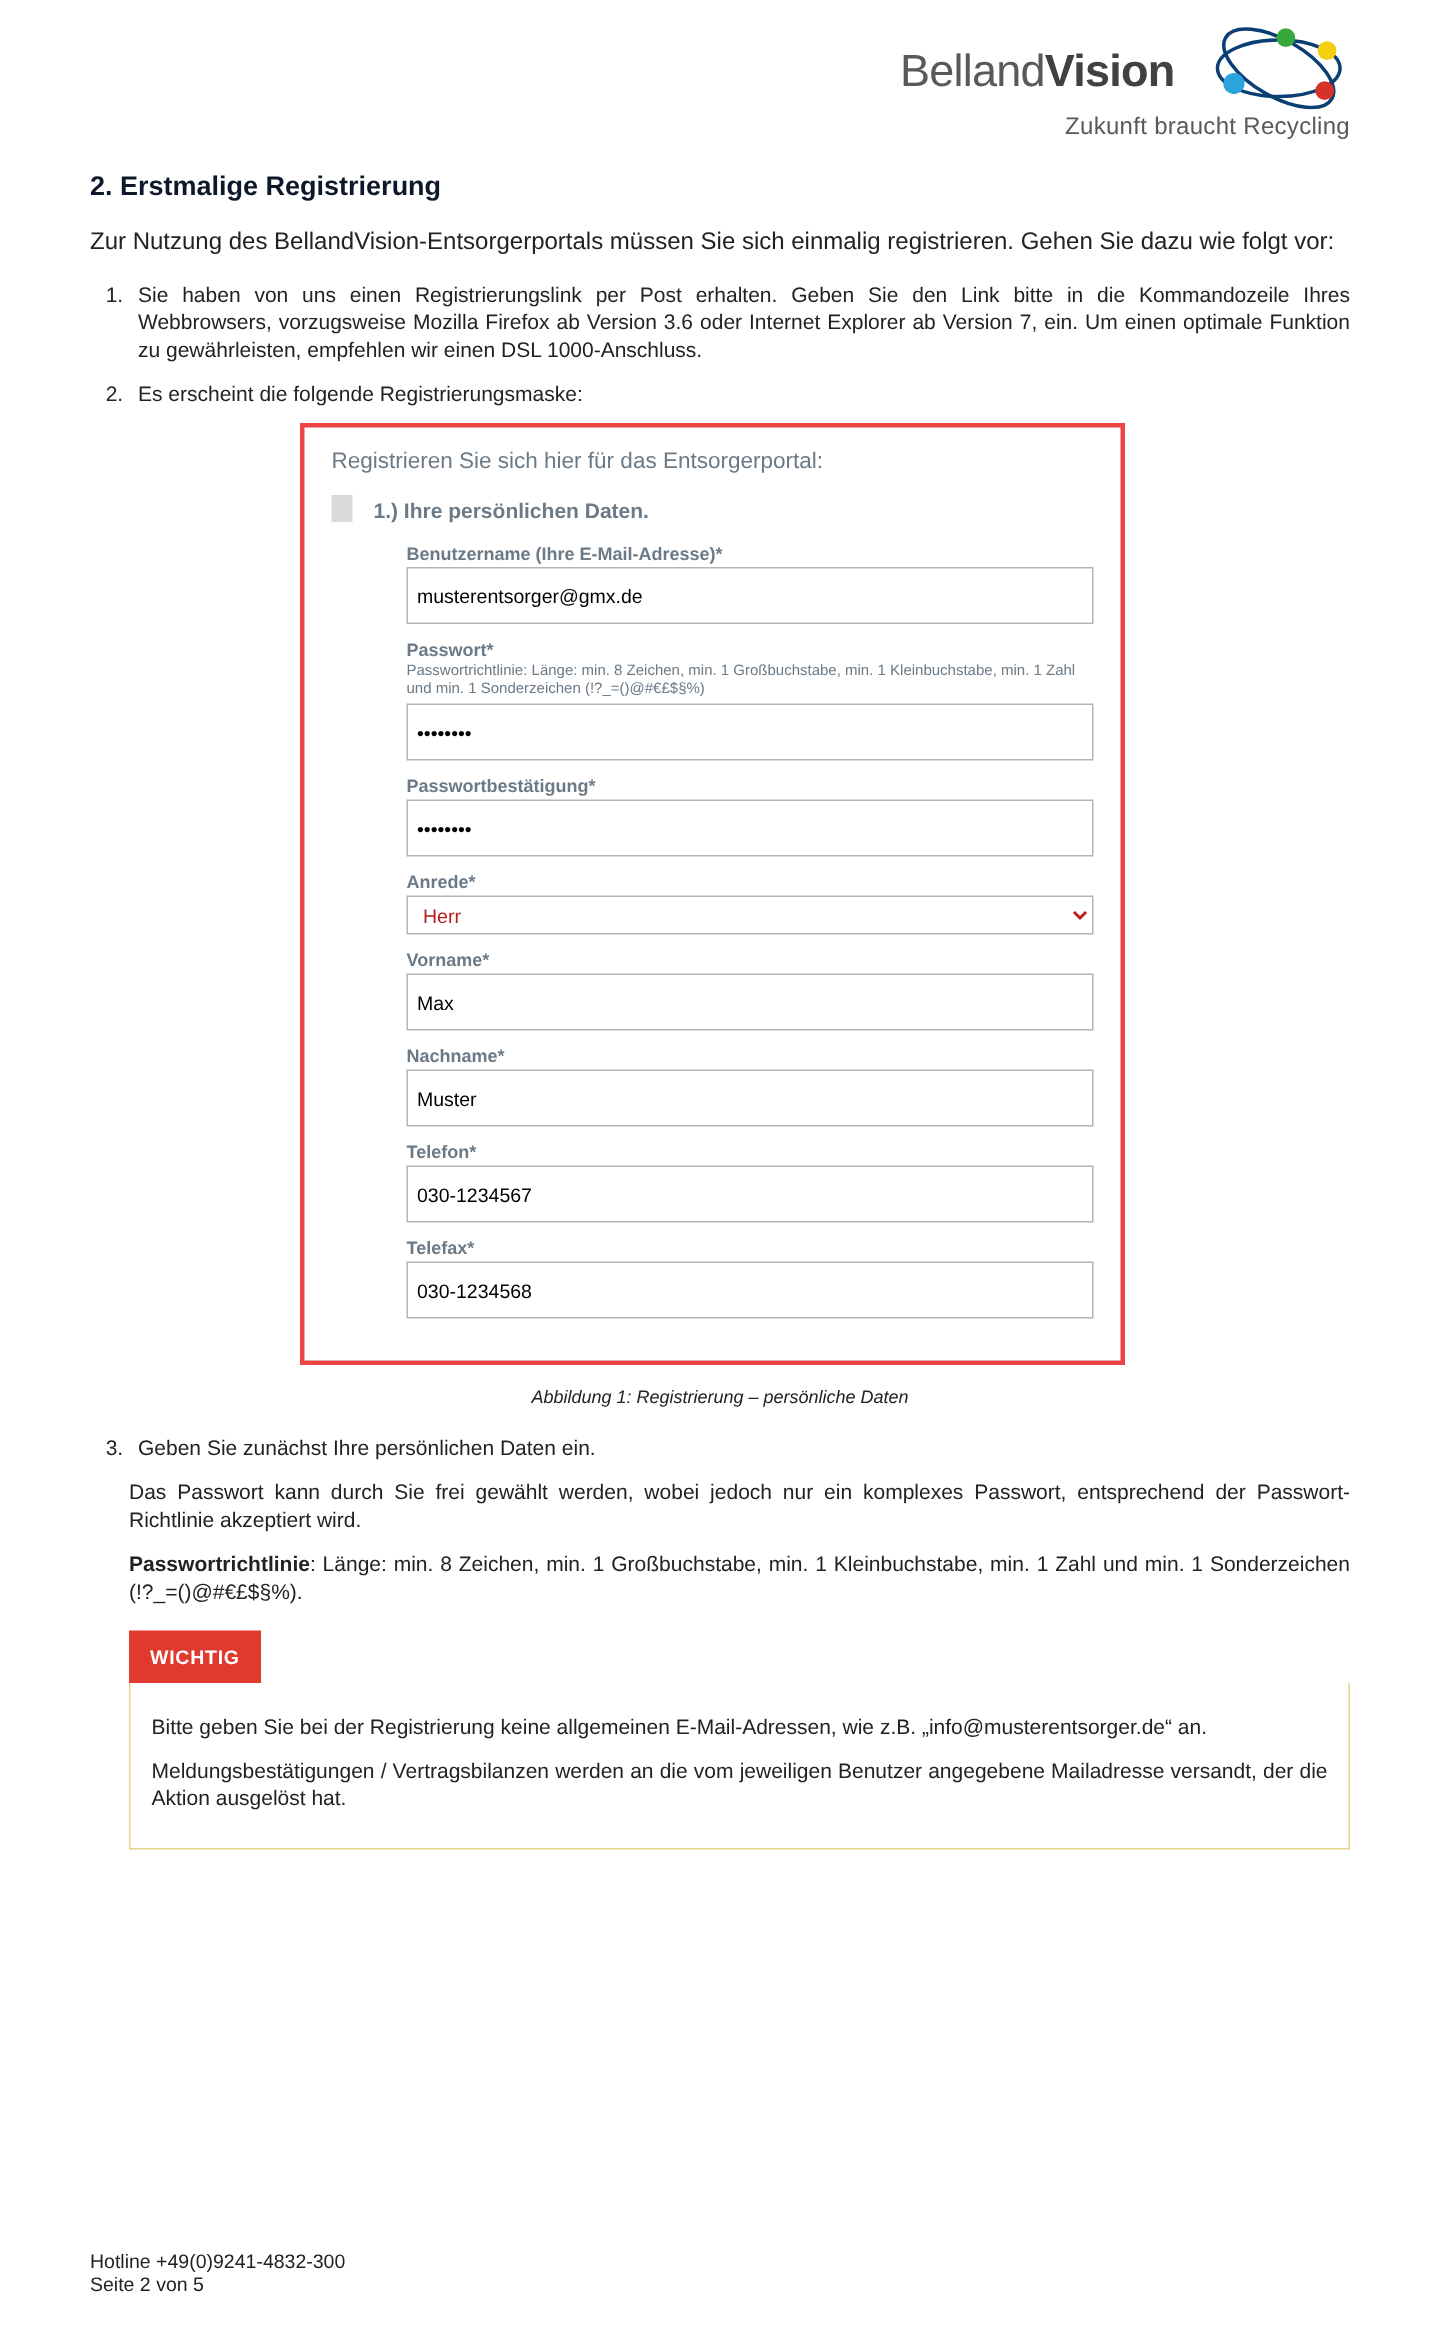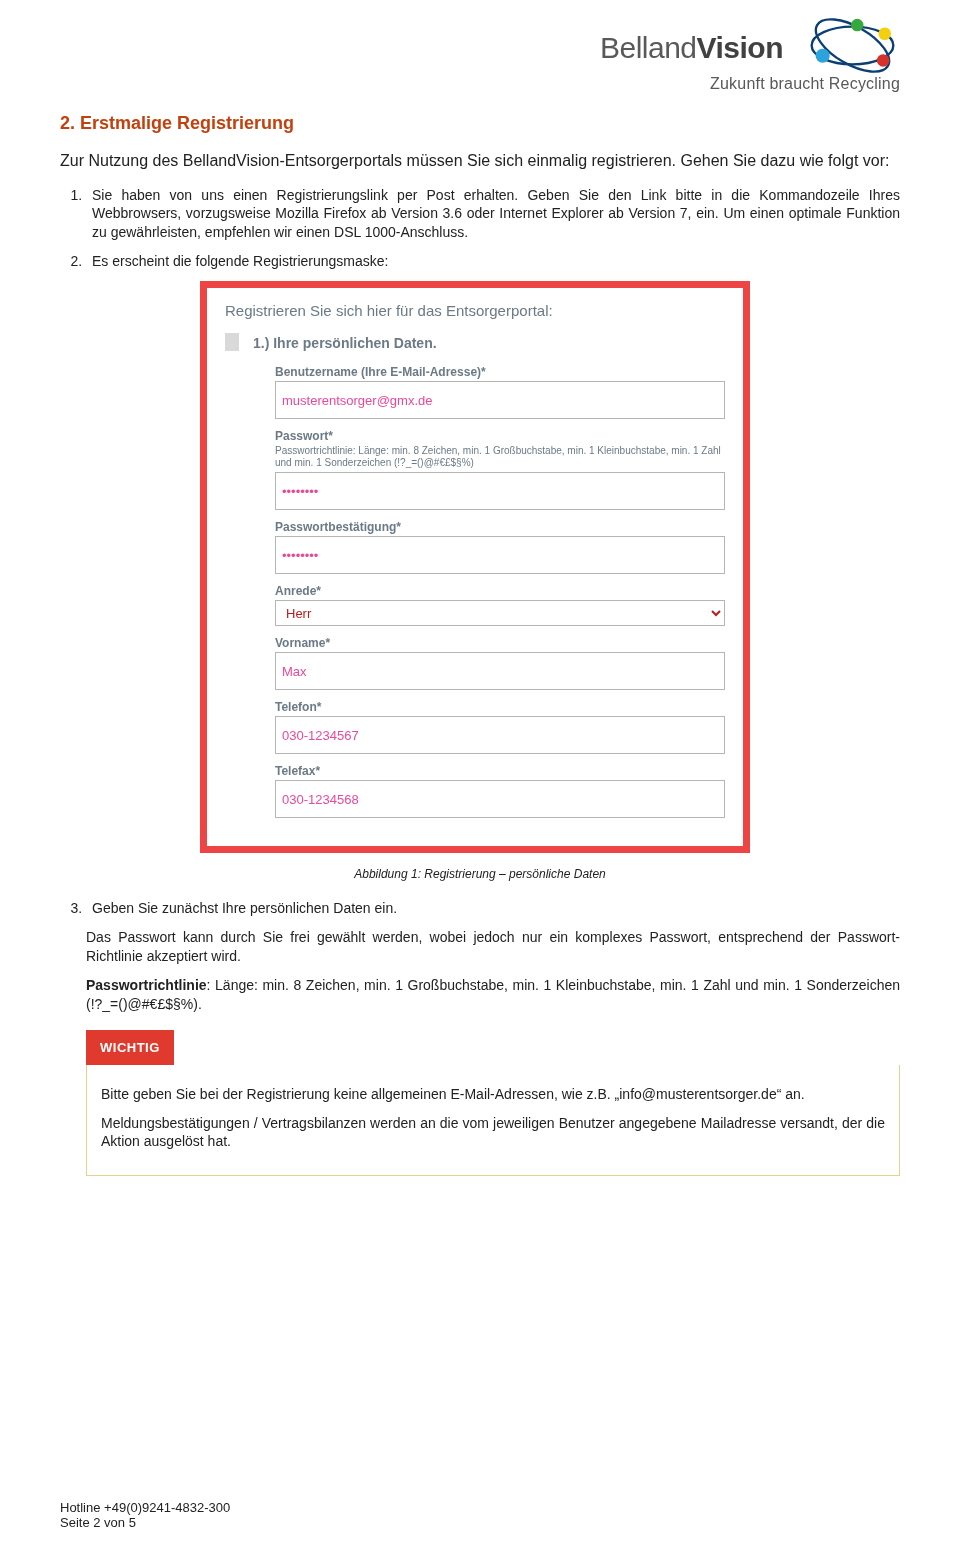--- a/index.html
+++ b/index.html
@@ -38,21 +38,21 @@
     color: #58595b;
     text-align: right;
     margin-top: -2px;
     letter-spacing: 0.2px;
   }
   .logo-icon svg { width: 95px; height: 55px; }
 
   h2.section-h {
     font-size: 18px;
     font-weight: 700;
-    color: #c2410c;
+    color: #0f172a;
     margin: 20px 0 16px 0;
   }
   p.body-text {
     font-size: 16px;
     line-height: 1.35;
     margin: 8px 0 14px 0;
     text-align: justify;
   }
   ol.steps {
     list-style: decimal;
@@ -62,21 +62,21 @@
   ol.steps > li {
     font-size: 14px;
     line-height: 1.35;
     margin-bottom: 10px;
     text-align: justify;
     padding-left: 6px;
   }
   .form-shot {
     width: 550px;
     margin: 4px 0 8px 140px;
-    border: 7px solid #ef4444;
+    border: 3px solid #ef4444;
     background: #fff;
     padding: 14px 18px 18px 18px;
     font-family: Arial, sans-serif;
   }
   .form-shot .form-title {
     color: #6b7a86;
     font-size: 15px;
     margin-bottom: 14px;
   }
   .form-shot .section-head {
@@ -109,21 +109,21 @@
     line-height: 1.2;
     margin-bottom: 3px;
   }
   .field .inp {
     height: 26px;
     width: 100%;
     border: 1px solid #b5b5b5;
     padding: 18px 6px;
     font-size: 13px;
     background: #fff;
-    color: #ec4899;
+    color: #000000;
     font-family: Arial, sans-serif;
   }
   .field .sel {
     height: 26px;
     width: 100%;
     border: 1px solid #b5b5b5;
     padding: 2px 6px;
     font-size: 13px;
     background: #fff;
     color: #b91c1c;
@@ -235,20 +235,24 @@
         <div class="lbl">Anrede*</div>
         <select class="sel">
           <option>Herr</option>
         </select>
       </div>
       <div class="field">
         <div class="lbl">Vorname*</div>
         <input class="inp" value="Max" style="">
       </div>
       <div class="field">
+        <div class="lbl">Nachname*</div>
+        <input class="inp" value="Muster" style="">
+      </div>
+      <div class="field">
         <div class="lbl">Telefon*</div>
         <input class="inp" value="030-1234567" style="">
       </div>
       <div class="field">
         <div class="lbl">Telefax*</div>
         <input class="inp" value="030-1234568" style="">
       </div>
     </div>
   </div>
 

